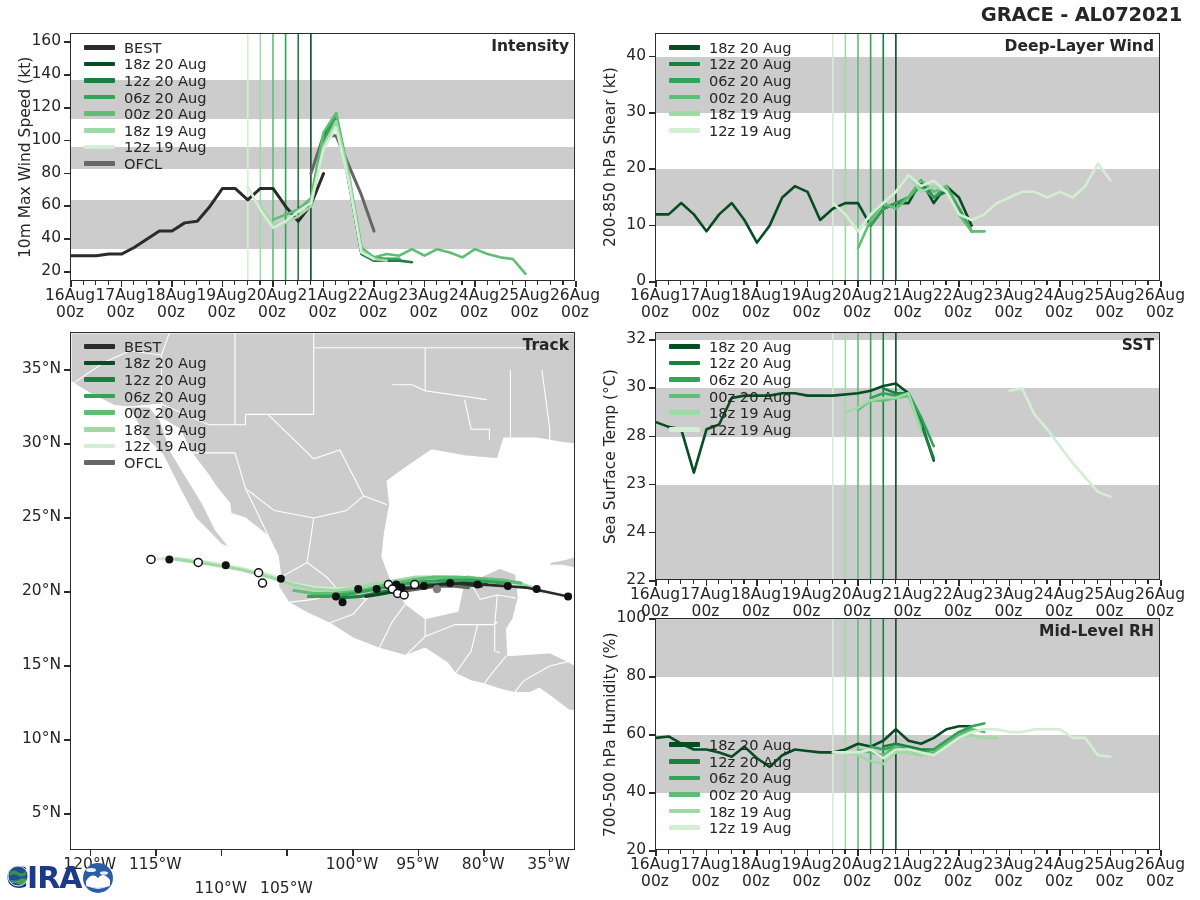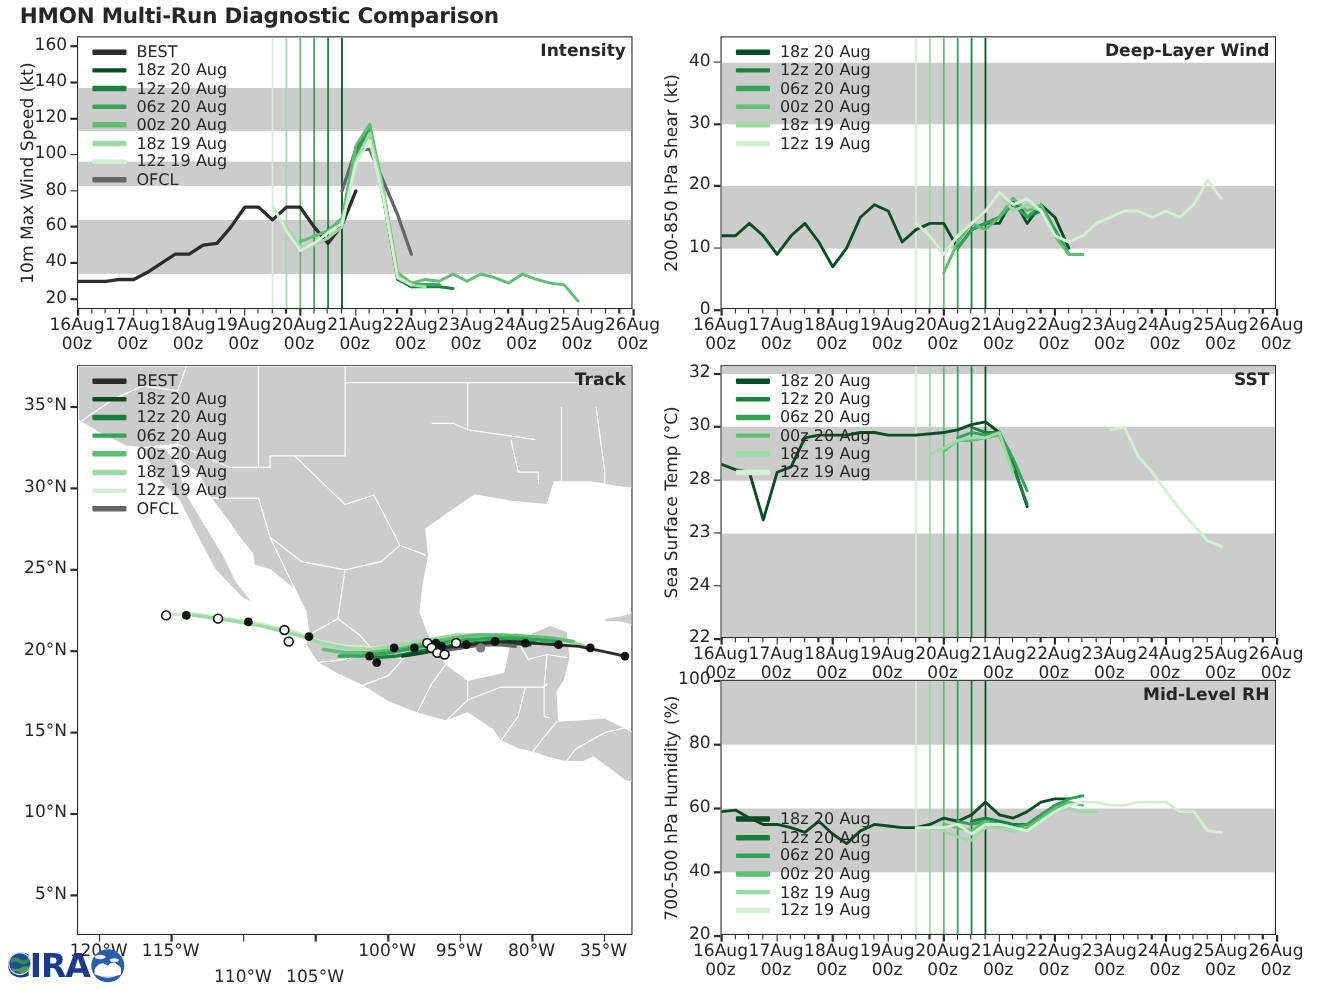--- a/index.html
+++ b/index.html
@@ -29,21 +29,21 @@
   .lgswatch{width:31px;height:4.6px;border-radius:1px;margin-right:9px;flex:0 0 auto;}
   .lgtext{font-size:14.6px;color:#262626;white-space:nowrap;}
 
   #cira-logo{position:absolute;left:4px;top:855px;width:112px;height:42px;}
 </style>
 </head>
 <body>
 
 <div class="page">
 
-  <div class="hdr" id="title-left">HMON Multi-Run Diagnostic Comparison</div>
+  <div class="hdr" id="title-right">GRACE - AL072021</div>
 
   <div class="panel" id="panel-intensity" style="left:70px;top:33px;width:505px;height:248px;">
     <div class="frame">
       <div class="bands">
           <div class="band" style="top: 165.881px; height: 49.2715px;"></div>
           <div class="band" style="top: 113.325px; height: 21.351px;"></div>
           <div class="band" style="top: 45.9868px; height: 39.4172px;"></div>
         </div>
       <svg class="plotsvg" width="505" height="248">
           <line x1="176.75" y1="0" x2="176.75" y2="248" stroke="#d3eed3" stroke-width="1.6"></line>

